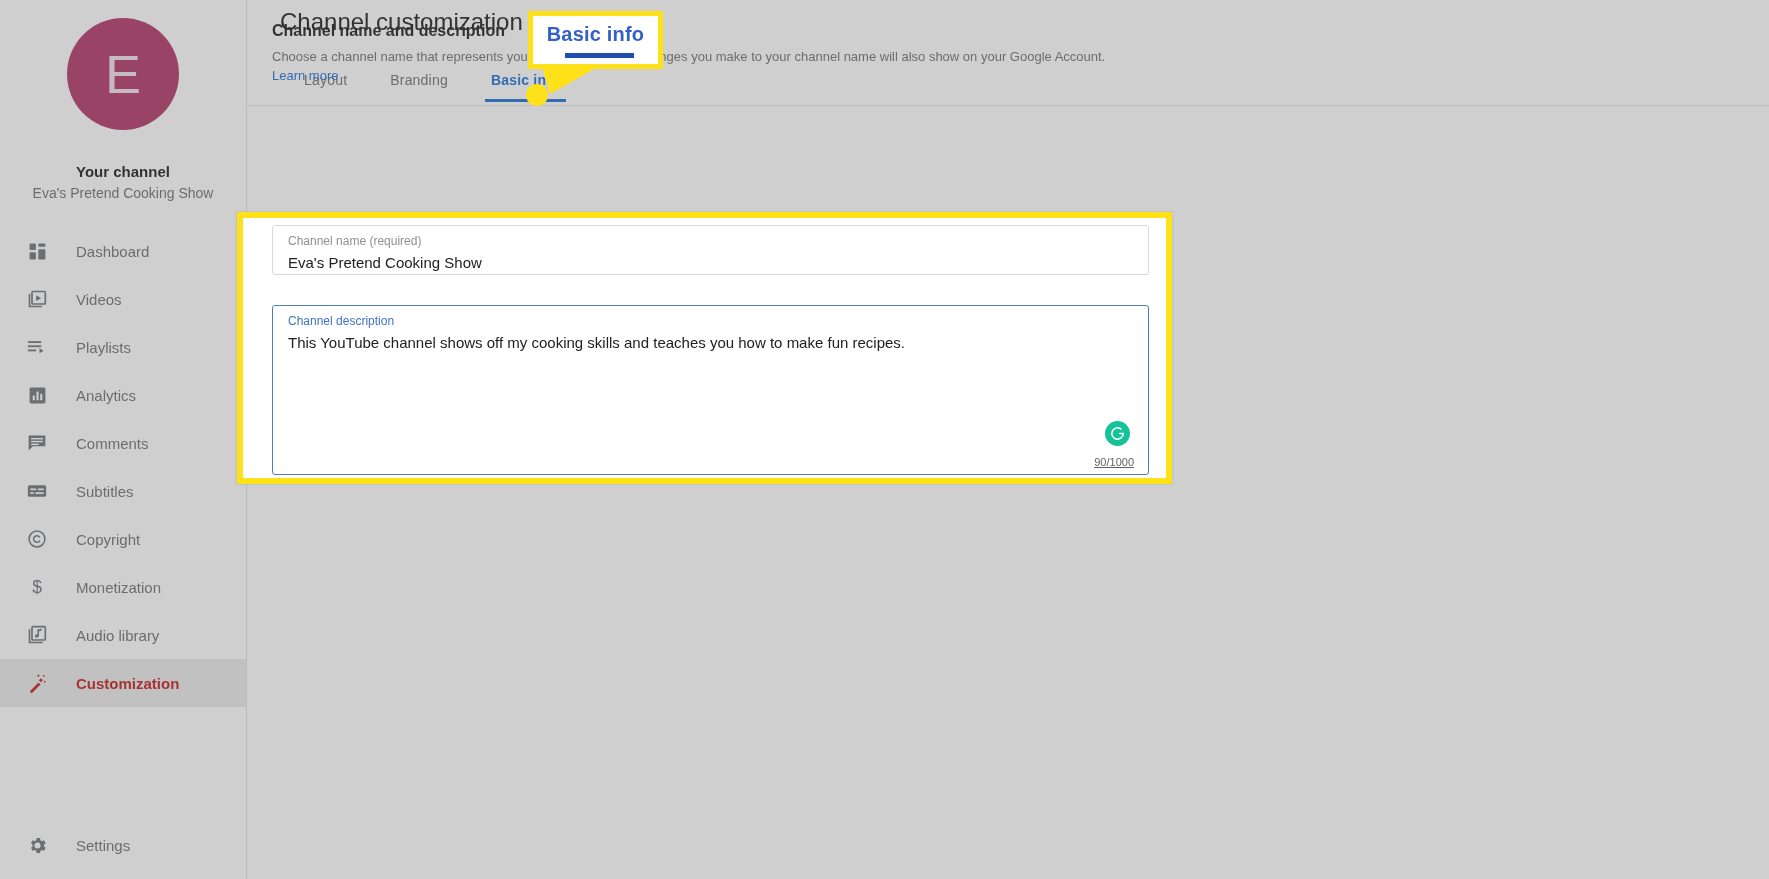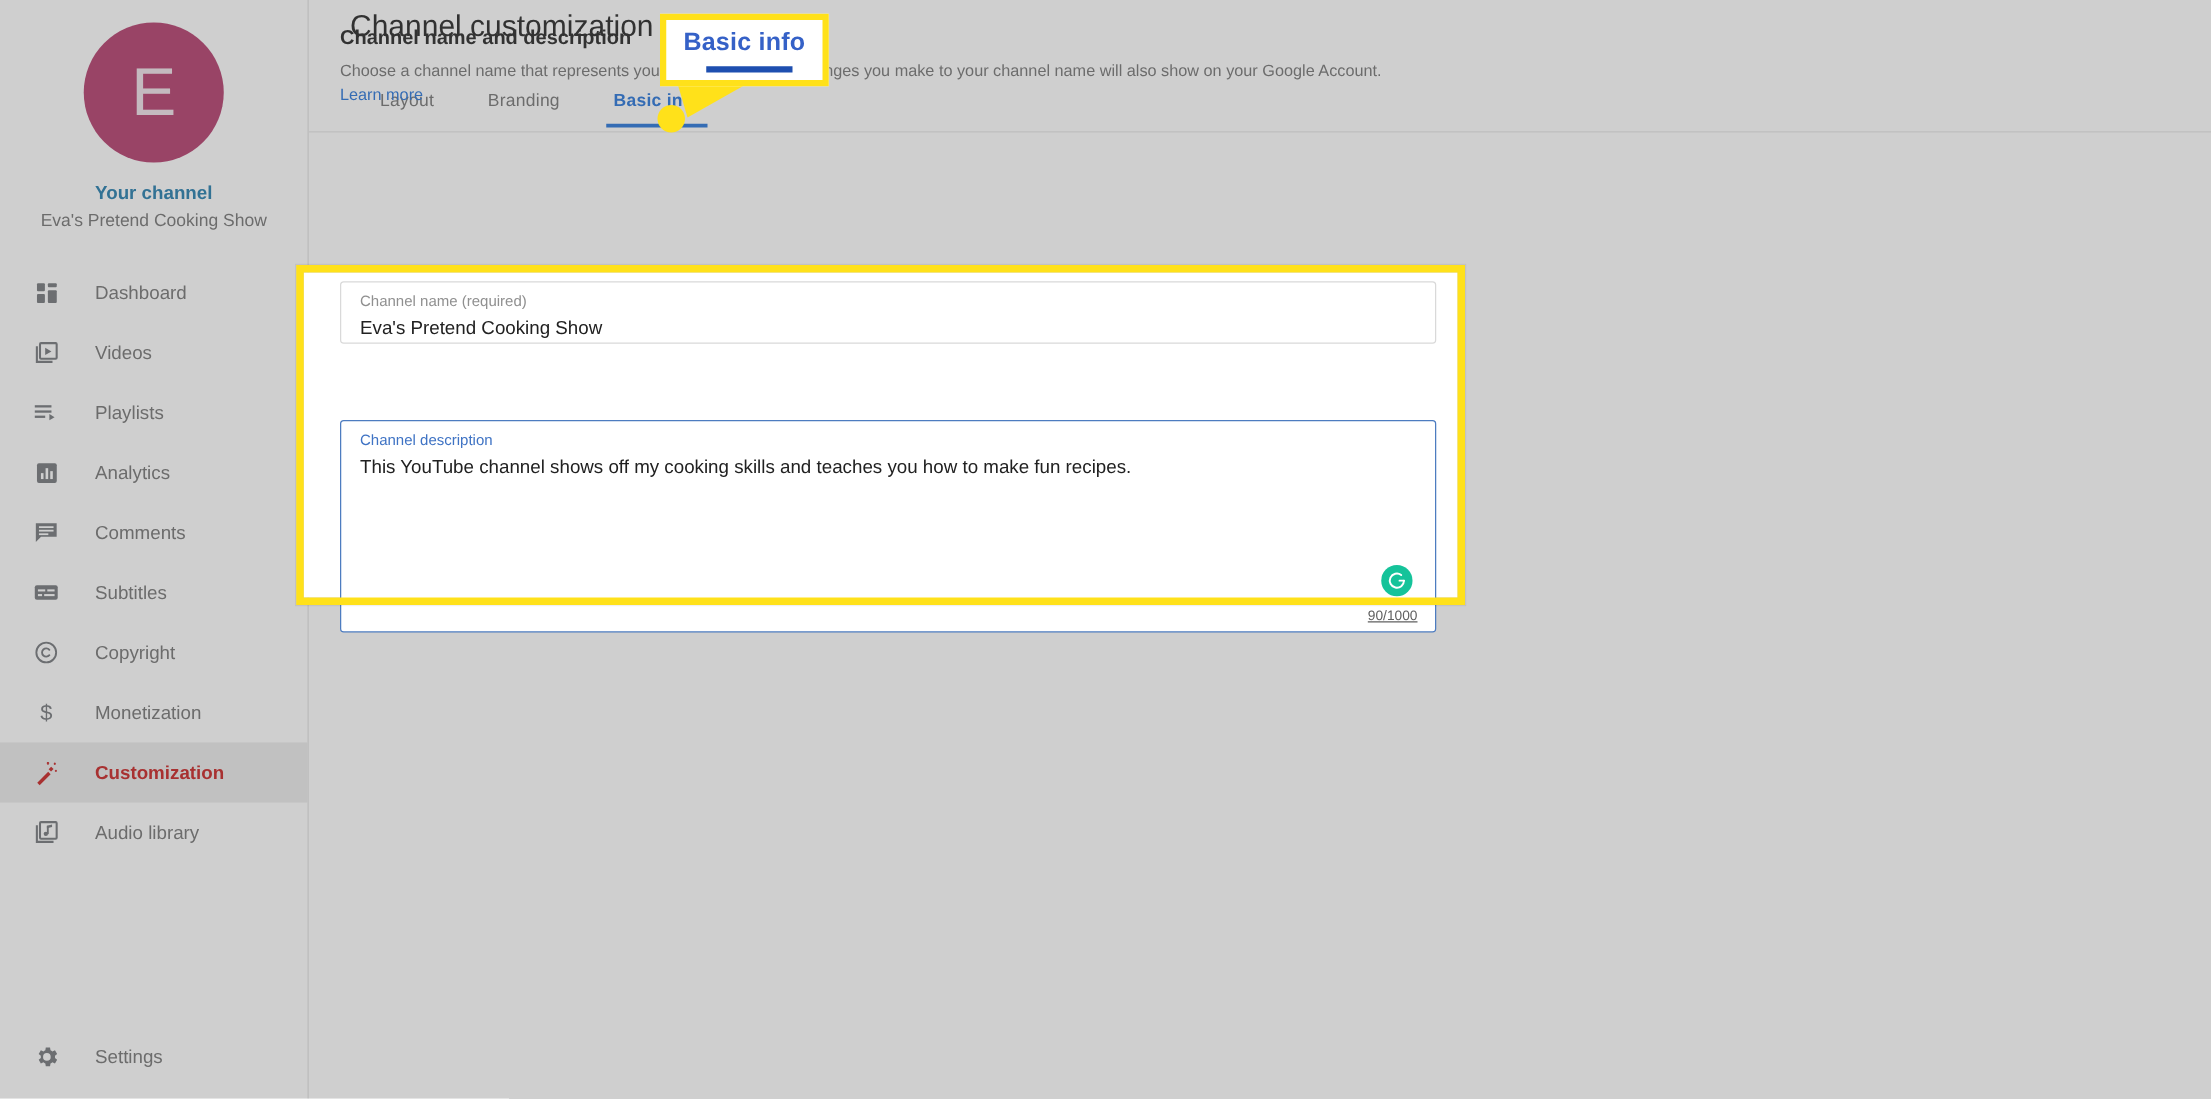--- a/index.html
+++ b/index.html
@@ -39,22 +39,22 @@
   }
   .avatar {
     width: 112px; height: 112px; border-radius: 50%;
     background: #a91f56;
     color: #eedde5;
     display: flex; align-items: center; justify-content: center;
     font-size: 54px; font-weight: 400;
     letter-spacing: 0;
   }
   .your-channel {
-    margin-top: 16px;
-    font-size: 15px; font-weight: bold; color: #0369a1;
+    margin-top: 33px;
+    font-size: 15px; font-weight: bold; color: #000000;
   }
   .channel-sub {
     margin-top: 5px;
     font-size: 14px; color: #606060;
   }
   .nav {
     margin-top: 26px;
   }
   .nav-item {
     height: 48px;
@@ -153,21 +153,21 @@
     border-radius: 3px;
   }
   .field .flabel {
     position: absolute; left: 15px; top: 8px;
     font-size: 12px; color: #909090;
   }
   .field .fvalue {
     position: absolute; left: 15px; top: 28px;
     font-size: 15px; color: #212121;
   }
-  .field.focused { border: 1px solid #4d7cc0; margin-top: 31px; }
+  .field.focused { border: 1px solid #4d7cc0; }
   .field.focused .flabel { color: #3f73c4; }
   .field .fplaceholder {
     position: absolute; left: 15px; top: 28px;
     font-size: 15px; color: #808080;
   }
 
   #channel-name-field { left: 272px; top: 225px; width: 877px; height: 50px; }
   #channel-desc-field { left: 272px; top: 305px; width: 877px; height: 170px; }
 
   .char-count {
@@ -364,48 +364,48 @@
 
       <div class="nav-item">
         <span class="ico">
           <svg width="20" height="20" viewBox="0 0 24 24">
               <text x="12" y="19" font-size="21" font-family="Liberation Sans, sans-serif" fill="#5f6368" text-anchor="middle">$</text>
             </svg>
         </span>
         <span>Monetization</span>
       </div>
 
+      <div class="nav-item">
+        <span class="ico">
+          <svg width="20" height="20" viewBox="0 0 24 24" fill="none" stroke="#5f6368" stroke-width="2">
+              <rect x="6" y="2" width="16" height="16" rx="1"></rect>
+              <path d="M3 5v16h16"></path>
+              <g fill="#5f6368" stroke="none">
+                <circle cx="11.6" cy="13.3" r="2.1"></circle>
+                <rect x="12.6" y="5.6" width="1.8" height="8"></rect>
+                <path d="M12.6 5.6l5 -1.3v2.4l-5 1.3z"></path>
+              </g>
+            </svg>
+        </span>
+        <span>Audio library</span>
+      </div>
+
       <div class="nav-item active">
         <span class="ico">
           <svg width="21" height="21" viewBox="0 0 24 24">
               <path d="M3.2 20.8l10-10 2.2 2.2-10 10z" fill="#c00000"></path>
               <path d="M13.6 8.4l2.2 2.2 2.3-2.3-2.2-2.2z" fill="#c00000"></path>
               <g stroke="#c00000" stroke-width="1.3">
                 <path d="M12.2 2.3l1.6 1.6M13.8 2.3l-1.6 1.6"></path>
                 <path d="M18.6 2.8l1.3 1.3M19.9 2.8l-1.3 1.3"></path>
                 <path d="M19.6 9.3l1.3 1.3M20.9 9.3l-1.3 1.3"></path>
               </g>
             </svg>
         </span>
         <span>Customization</span>
-      </div>
-
-      <div class="nav-item">
-        <span class="ico">
-          <svg width="20" height="20" viewBox="0 0 24 24" fill="none" stroke="#5f6368" stroke-width="2">
-              <rect x="6" y="2" width="16" height="16" rx="1"></rect>
-              <path d="M3 5v16h16"></path>
-              <g fill="#5f6368" stroke="none">
-                <circle cx="11.6" cy="13.3" r="2.1"></circle>
-                <rect x="12.6" y="5.6" width="1.8" height="8"></rect>
-                <path d="M12.6 5.6l5 -1.3v2.4l-5 1.3z"></path>
-              </g>
-            </svg>
-        </span>
-        <span>Audio library</span>
       </div>
     </div>
 
     <div class="nav-bottom">
       <div class="nav-item">
         <span class="ico">
           <svg width="21" height="21" viewBox="0 0 24 24" fill="#5f6368">
               <path d="M19.4 13a7.6 7.6 0 000-2l2-1.6-2-3.4-2.4 1a7.5 7.5 0 00-1.7-1l-.4-2.5h-3.9l-.4 2.5c-.6.2-1.2.6-1.7 1l-2.4-1-2 3.4 2 1.6a7.6 7.6 0 000 2l-2 1.6 2 3.4 2.4-1c.5.4 1.1.8 1.7 1l.4 2.5h3.9l.4-2.5c.6-.2 1.2-.6 1.7-1l2.4 1 2-3.4zM12 15.5A3.5 3.5 0 1115.5 12 3.5 3.5 0 0112 15.5z"></path>
             </svg>
         </span>

